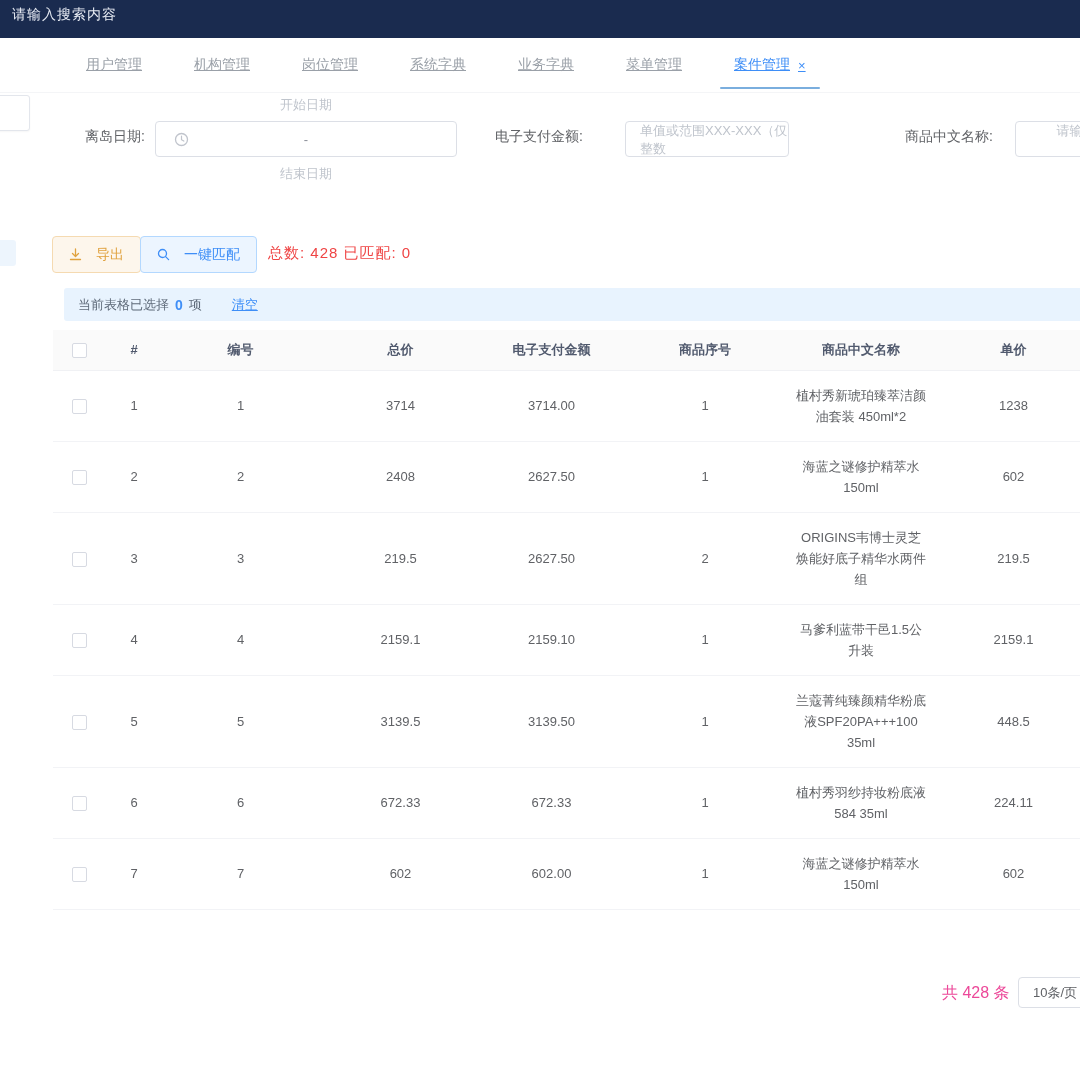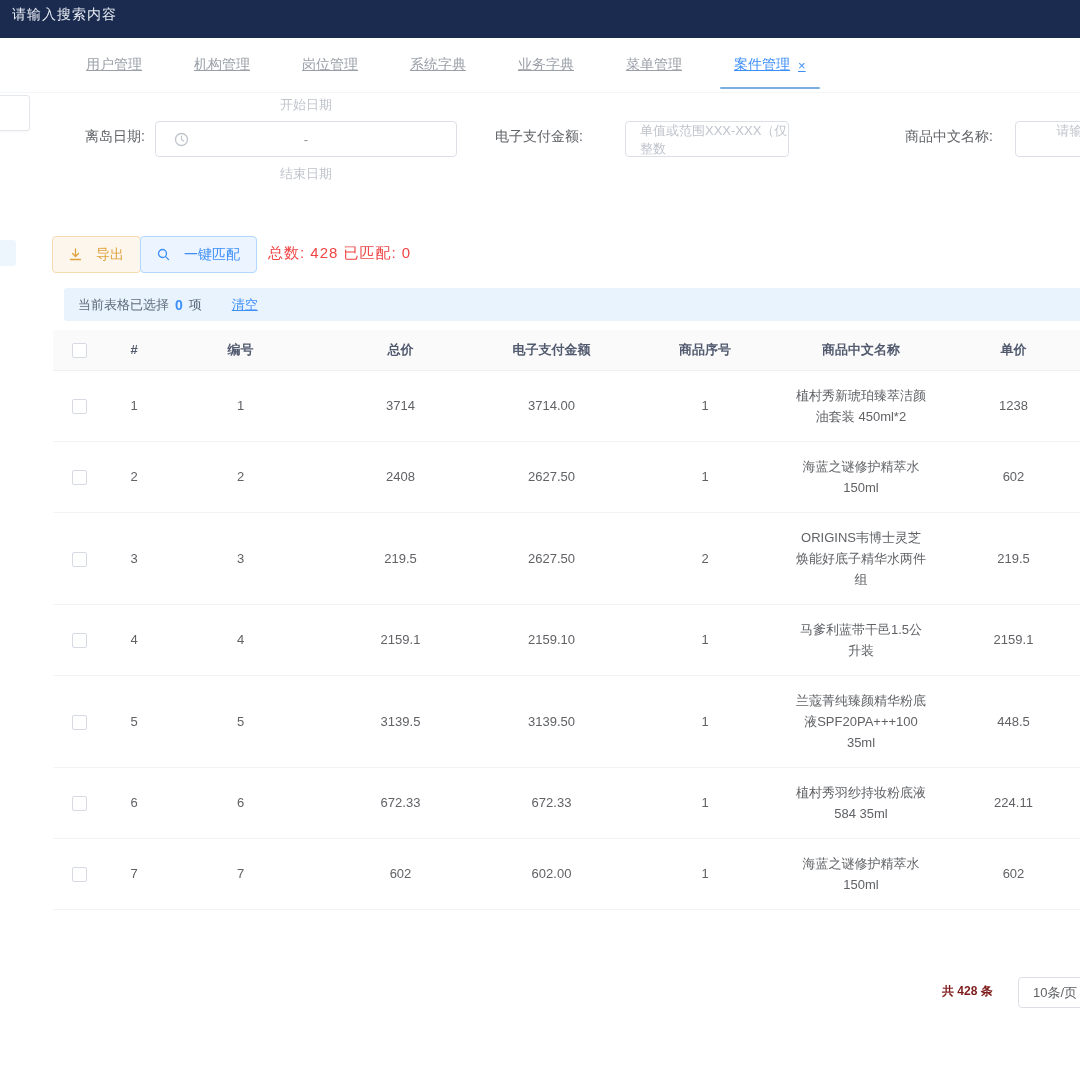--- a/index.html
+++ b/index.html
@@ -62,21 +62,21 @@
   thead th { background:#fafafa; height:40px; font-size:13px; color:#515a6e; font-weight:bold;
     text-align:center; border-bottom:1px solid #f0f1f4; }
   tbody td { text-align:center; font-size:13px; color:#606266; padding:24px 4px;
     border-bottom:1px solid #f2f3f6; line-height:21px; }
   .cell-name { padding:14px 6px; }
   .checkbox { display:inline-block; width:15px; height:15px; background:#fff;
     border:1px solid #d7dae2; border-radius:2px; vertical-align:middle; cursor:pointer; }
 
   
   .pager { position:absolute; left:0; top:975px; width:1080px; height:36px; }
-  .pager .total-text { position:absolute; left:942px; top:8px; color:#7f1d1d; font-size:12px;font-weight:bold; }
+  .pager .total-text { position:absolute; left:942px; top:8px; color:#ec4899; font-size:16px; }
   .page-size { position:absolute; left:1018px; top:2px; width:92px; height:31px; background:#fff;
     border:1px solid #dcdfe6; border-radius:4px; display:flex; align-items:center;
     padding-left:14px; color:#606266; font-size:13px; cursor:pointer; }
 
   svg { display:block; }
 </style>
 </head>
 <body>
 
 <div class="stage">

